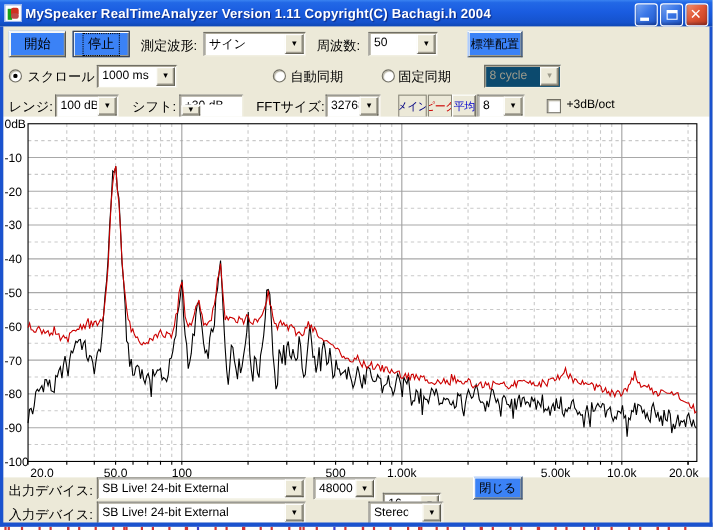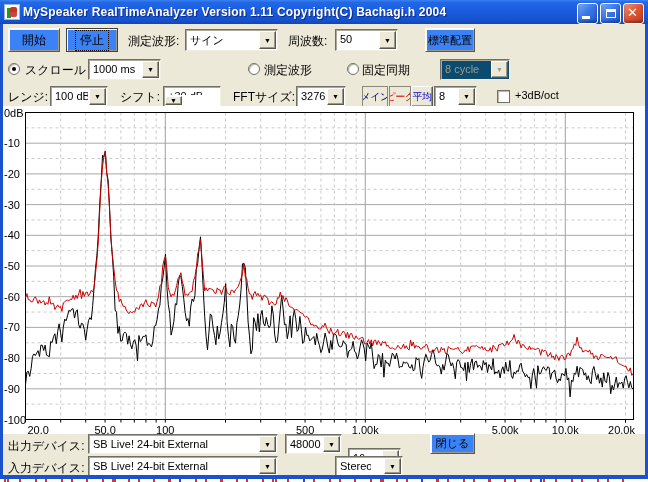--- a/index.html
+++ b/index.html
@@ -108,21 +108,21 @@
       <span class="inner" style="padding:1px 2px;">標準配置</span>
     </div>
 
   <span class="radio checked" style="left:8px;top:63px;"></span>
   <div class="lbl" style="left:25px;top:62px;">スクロール</div>
   <div class="combo" style="left:88px;top:59px;width:73px;height:21px;">
     <span class="combo-text">1000 ms</span>
     <span class="combo-arrow">▼</span>
   </div>
   <span class="radio" style="left:248px;top:63px;"></span>
-  <div class="lbl" style="left:264px;top:62px;">測定波形</div>
+  <div class="lbl" style="left:264px;top:62px;">自動同期</div>
   <span class="radio" style="left:347px;top:63px;"></span>
   <div class="lbl" style="left:362px;top:62px;">固定同期</div>
   <div class="combo disabled" style="left:440px;top:59px;width:70px;height:21px;">
     <span class="combo-text">8 cycle</span>
     <span class="combo-arrow">▼</span>
   </div>
 
   <div class="lbl" style="left:8px;top:89px;">レンジ:</div>
   <div class="combo" style="left:50px;top:86px;width:58px;height:21px;">
     <span class="combo-text">100 dB</span>

